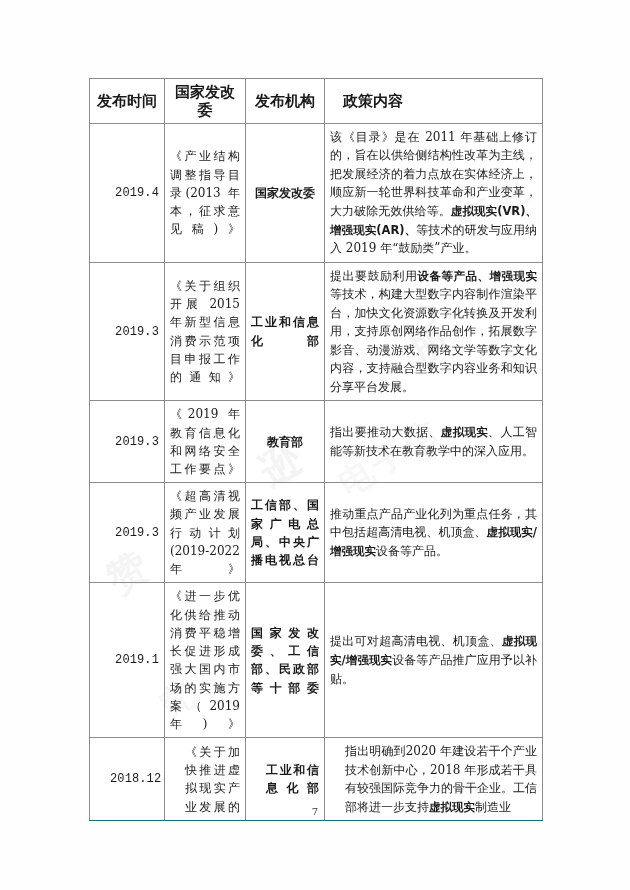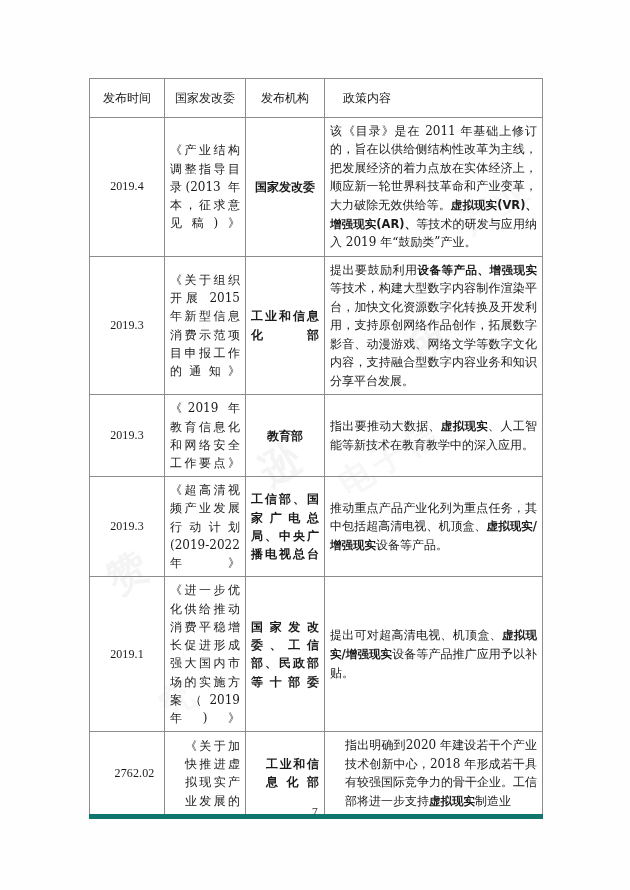--- a/index.html
+++ b/index.html
@@ -68,34 +68,34 @@
     padding: 4px 5px;
     background: rgba(255,255,255,0.55);
   }
 
   col.c-date   { width: 75px; }
   col.c-name   { width: 81px; }
   col.c-org    { width: 79px; }
   col.c-body   { width: 218px; }
 
   thead th {
-    font-size: 12px;
-    font-weight: 400;
+    font-size: 15px;
+    font-weight: 700;
     height: 30px;
     padding: 3px 6px;
     line-height: 1.2;
     text-align: center;
     margin-top: 44px;
   }
   thead th.head-body { text-align: left; padding-left: 18px; }
 
   td.cell-date {
-    text-align: center;
-    font-size: 12px;
-    font-family: Liberation Serif, serif;
+    text-align: right;
+    font-size: 12px;
+    font-family: Liberation Mono, monospace;
     letter-spacing: 0.01em;
   }
   td.cell-name {
     text-align: justify;
     text-align-last: justify;
     font-size: 12px;
     line-height: 1.52;
     padding: 6px 7px;
   }
   td.cell-org {
@@ -118,21 +118,21 @@
     padding: 7px 7px 7px 7px;
   }
   td.cell-body .para { margin: 0; }
   td.cell-body b, .kw {
     font-weight: 700;
     font-family: "DejaVu Sans", "Liberation Sans", sans-serif;
     font-size: 11.5px;
   }
 
   
-  tr.row-clipped td { border-bottom: 5px solid #0f766e; padding-left: 20px; }
+  tr.row-clipped td { border-bottom: 1px solid #0f766e; padding-left: 20px; }
 
   
   .page-number {
     position: absolute;
     left: 0;
     right: 0;
     top: 806px;
     text-align: center;
     font-size: 10px;
     color: #3a3a3a;
@@ -205,21 +205,21 @@
           </tr>
           <tr>
             <td class="cell-date">2019.1</td>
             <td class="cell-name">《进一步优化供给推动消费平稳增长促进形成强大国内市场的实施方案（2019 年)》</td>
             <td class="cell-org">国家发改委、工信部、民政部等十部委</td>
             <td class="cell-body">
               <p class="para"><span>提出可对超高清电视、机顶盒、</span><b class="kw">虚拟现实/增强现实</b><span>设备等产品推广应用予以补贴。</span></p>
             </td>
           </tr>
           <tr class="row-clipped">
-            <td class="cell-date">2762.02</td>
+            <td class="cell-date">2018.12</td>
             <td class="cell-name">《关于加快推进虚拟现实产业发展的</td>
             <td class="cell-org">工业和信息化部</td>
             <td class="cell-body">
               <p class="para"><span>指出明确到2020 年建设若干个产业技术创新中心，2018 年形成若干具有较强国际竞争力的骨干企业。工信部将进一步支持</span><b class="kw">虚拟现实</b><span>制造业</span></p>
             </td>
           </tr>
         </tbody>
     </table>
   </div>
 

